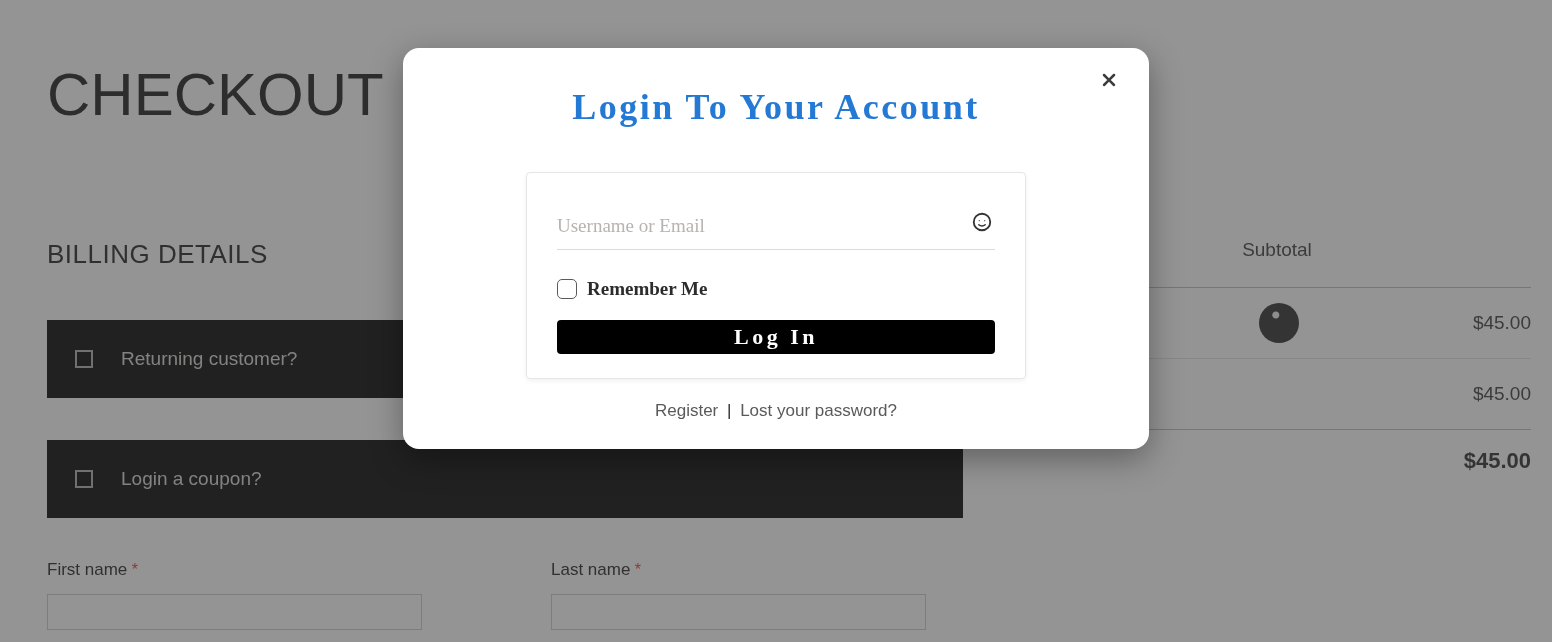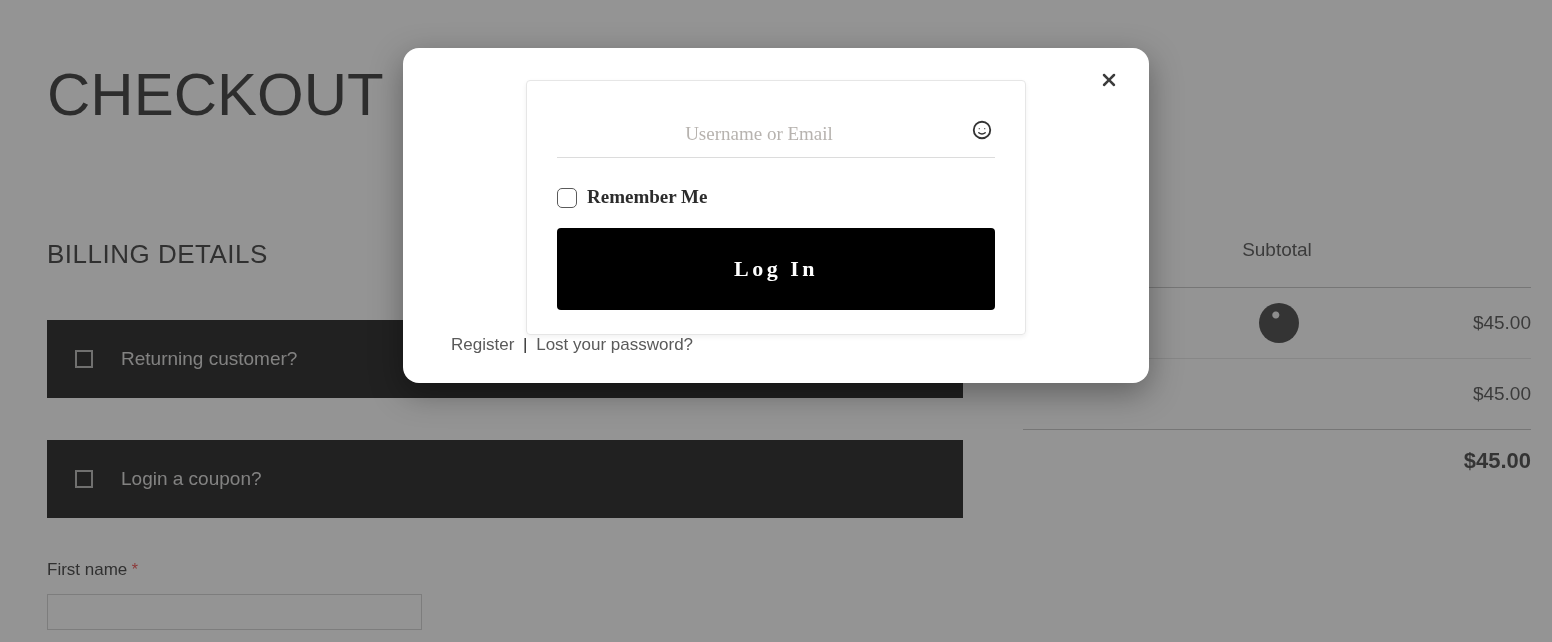--- a/index.html
+++ b/index.html
@@ -184,35 +184,34 @@
   .input-wrap input {
     width: 100%;
     border: none;
     border-bottom: 1px solid #dcdcdc;
     font-size: 19px;
     font-family: Georgia, 'Times New Roman', serif;
     padding: 6px 34px 12px 0;
     outline: none;
     color: #333;
     background: transparent;
-    text-align: center;
   }
   .input-wrap input::placeholder { color: #b7b3af; }
   .input-wrap .field-icon {
     position: absolute;
     right: 2px;
     top: 2px;
     width: 22px;
     height: 22px;
     color: #333;
   }
 
   .remember-row {
     display: flex;
-    align-items: flex-end;
+    align-items: center;
     gap: 10px;
     margin-bottom: 20px;
   }
   .remember-row .cb {
     width: 20px;
     height: 20px;
     border: 1.6px solid #5a5a5a;
     border-radius: 5px;
     background: #fff;
     cursor: pointer;
@@ -227,25 +226,27 @@
   .login-btn {
     width: 100%;
     background: #000;
     color: #fff;
     border: none;
     border-radius: 4px;
     font-size: 22px;
     font-family: Georgia, 'Times New Roman', serif;
     font-weight: 700;
     letter-spacing: 3.5px;
-    padding: 28px 0;
+    padding: 4px 0;
     cursor: pointer;
   }
 
   .modal-footer {
+    text-align: center;
+    margin-top: 22px;
     font-size: 17px;
     color: #5a5a5a;
   }
   .modal-footer a {
     color: #5a5a5a;
     text-decoration: none;
     cursor: pointer;
   }
   .divider { color: #2c2c2c; padding: 0 4px; }
 </style>
@@ -266,20 +267,27 @@
 
       <div class="dark-bar">
         <span class="box-icon"></span>
         <span class="bar-text">Login a coupon?</span>
       </div>
 
       <div class="name-row">
         <div class="field-group">
           <div>
             <span class="field-label">First name</span>
+            <span class="req">*</span>
+          </div>
+          <input type="text" class="text-input" style="">
+        </div>
+        <div class="field-group">
+          <div>
+            <span class="field-label">Last name</span>
             <span class="req">*</span>
           </div>
           <input type="text" class="text-input" style="">
         </div>
       </div>
     </div>
 
     <div class="right-col">
       <div class="summary-header-row">
         <span class="subtotal-head">Subtotal</span>
@@ -305,20 +313,21 @@
   <div class="modal">
     <div class="modal-close">
       <span>
         <svg viewBox="0 0 24 24" fill="currentColor">
             <path d="M18.3 5.71 12 12l6.3 6.29-1.41 1.42L10.59 13.4 4.3 19.71 2.88 18.3 9.17 12 2.88 5.71 4.3 4.29l6.29 6.3 6.3-6.3z" opacity="0"></path>
             <path d="M6 4.5c.4 0 .78.16 1.06.44L12 9.88l4.94-4.94a1.5 1.5 0 1 1 2.12 2.12L14.12 12l4.94 4.94a1.5 1.5 0 0 1-2.12 2.12L12 14.12l-4.94 4.94a1.5 1.5 0 0 1-2.12-2.12L9.88 12 4.94 7.06A1.5 1.5 0 0 1 6 4.5z"></path>
           </svg>
       </span>
     </div>
 
+    <h2 class="modal-title">Login To Your Account</h2>
 
     <div class="login-card">
 
       <div class="input-wrap">
         <input type="text" placeholder="Username or Email" style="">
         <span class="field-icon">
           <svg viewBox="0 0 24 24" fill="none" stroke="currentColor" stroke-width="2">
             <circle cx="12" cy="12" r="9"></circle>
             <circle cx="9" cy="10.5" r="0.6" fill="currentColor" stroke="none"></circle>
             <circle cx="15" cy="10.5" r="0.6" fill="currentColor" stroke="none"></circle>

